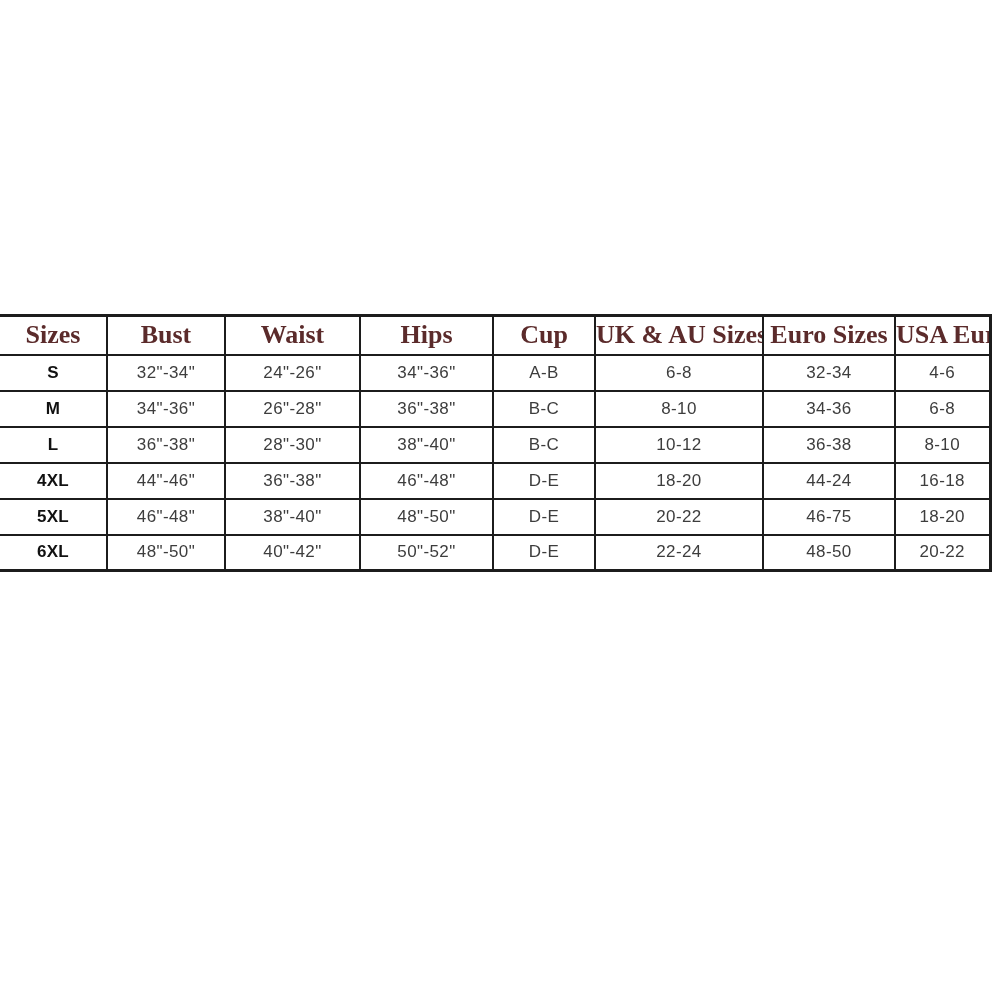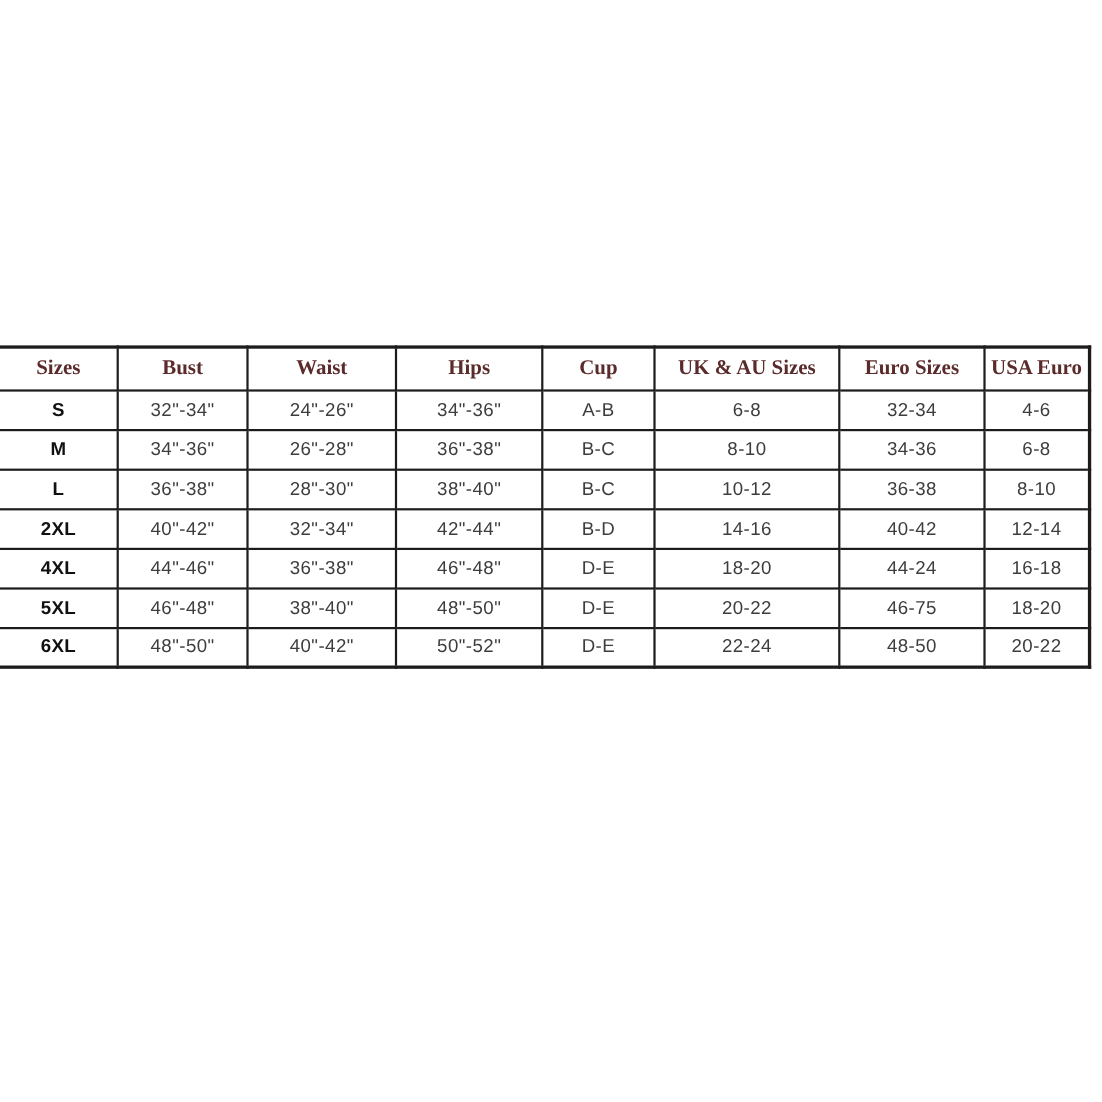--- a/index.html
+++ b/index.html
@@ -51,21 +51,21 @@
     vertical-align: middle;
     padding: 0;
     overflow: hidden;
     white-space: nowrap;
   }
   th:first-child, td:first-child { border-left: none; }
   th {
     height: 39px;
     font-family: "Liberation Serif", serif;
     font-weight: bold;
-    font-size: 19px;
+    font-size: 26px;
     color: var(--header-text);
   }
   td {
     height: 36px;
     font-size: 17px;
     letter-spacing: 0.4px;
     color: var(--cell-text);
   }
   td.size-label {
     font-weight: bold;
@@ -126,30 +126,20 @@
             <td class="size-label">L</td>
             <td>36"-38"</td>
             <td>28"-30"</td>
             <td>38"-40"</td>
             <td>B-C</td>
             <td>10-12</td>
             <td>36-38</td>
             <td>8-10</td>
           </tr>
           <tr>
-            <td class="size-label">2XL</td>
-            <td>40"-42"</td>
-            <td>32"-34"</td>
-            <td>42"-44"</td>
-            <td>B-D</td>
-            <td>14-16</td>
-            <td>40-42</td>
-            <td>12-14</td>
-          </tr>
-          <tr>
             <td class="size-label">4XL</td>
             <td>44"-46"</td>
             <td>36"-38"</td>
             <td>46"-48"</td>
             <td>D-E</td>
             <td>18-20</td>
             <td>44-24</td>
             <td>16-18</td>
           </tr>
           <tr>

